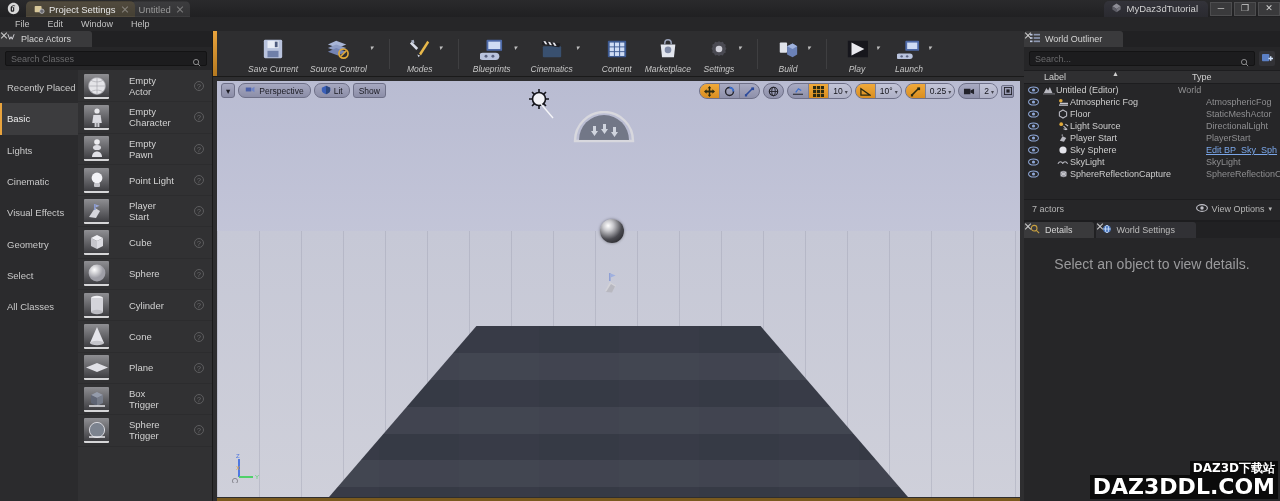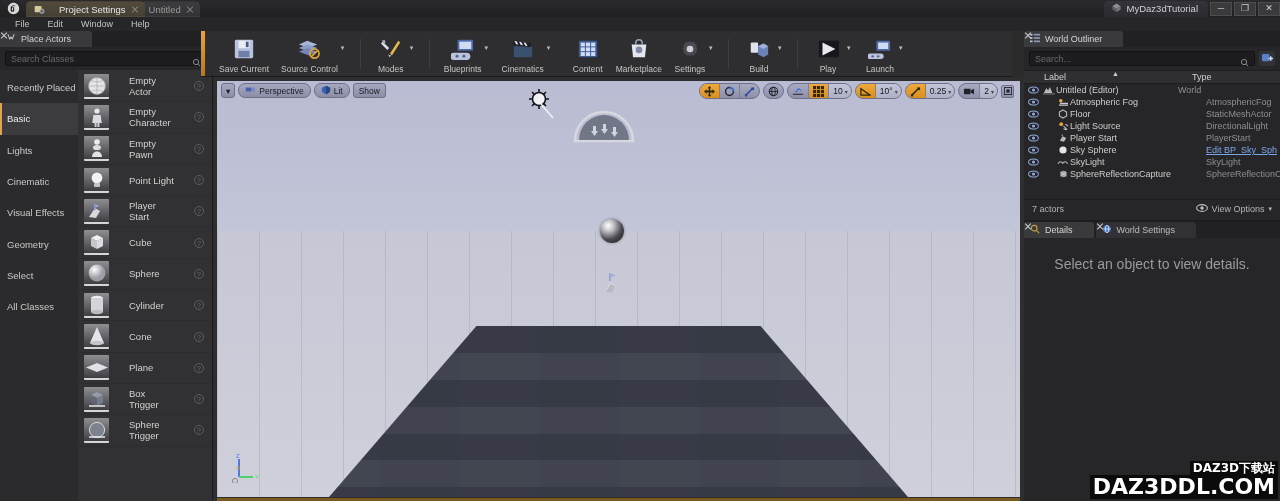--- a/index.html
+++ b/index.html
@@ -18,21 +18,21 @@
     background: linear-gradient(180deg,#2a2a2c 0%,#202022 100%);
     display: flex; align-items: flex-end;
   }
   .ue-logo {
     width: 26px; height: 17px; display: flex; align-items: center; justify-content: center;
     color: #d8d8d8; font-size: 12px; font-weight: bold;
   }
   .ue-logo svg { display:block; }
   .tabstrip { display: flex; align-items: flex-end; height: 17px; }
   .wtab {
-    height: 16px; display: flex; align-items: center; gap: 14px;
+    height: 16px; display: flex; align-items: center; gap: 4px;
     padding: 0 18px 0 7px; font-size: 9.5px; color: #c8c8c8;
     border-radius: 5px 5px 0 0; position: relative;
     background: linear-gradient(180deg,#4a4338 0%,#3a352d 100%);
     border: 1px solid #15151500; margin-right: -4px;
   }
   .wtab.active { background: linear-gradient(180deg,#514a3d 0%,#454034 100%); color: #e6e6e6; z-index:3;}
   .wtab.plain { background: linear-gradient(180deg,#3c3c3e 0%,#333335 100%); color:#9a9a9a; z-index:1;}
   .wtab .tabico { width: 11px; height: 11px; display:block; }
   .wtab .closex {
     position:absolute; right:5px; top:3px; width:8px; height:8px;
@@ -107,23 +107,23 @@
   }
   .thumb .shape { position:absolute; left:50%; transform:translateX(-50%); }
   .item .lbl { font-size:9.5px; color:#d2d2d2; flex:1; }
   .item .qm {
     width:10px; height:10px; border-radius:50%; border:1px solid #5d5d5f;
     color:#6e6e70; font-size:7px; text-align:center; line-height:9px; flex:none;
   }
 
   
   .maintoolbar {
-    position:absolute; left:201px; top:31px; width:811px; height:46px;
+    position:absolute; left:213px; top:31px; width:811px; height:46px;
     background:#2e2e30; border-bottom:1px solid #1a1a1a;
-    display:flex; align-items:center; padding-left:8px;
+    display:flex; align-items:center; padding-left:25px;font-style:italic;
   }
   .maintoolbar::before {
     content:""; position:absolute; left:0; top:0; width:4px; height:100%;
     background:linear-gradient(180deg,#e8a33d,#b5791f);
   }
   .tgroup { display:flex; align-items:center; height:44px; padding:0 4px; }
   .tsep { width:1px; height:30px; background:#3f3f41; margin:0 4px; }
   .tbtn {
     display:flex; flex-direction:column; align-items:center; justify-content:flex-start;
     padding:3px 6px 0 6px; min-width:44px; position:relative;

